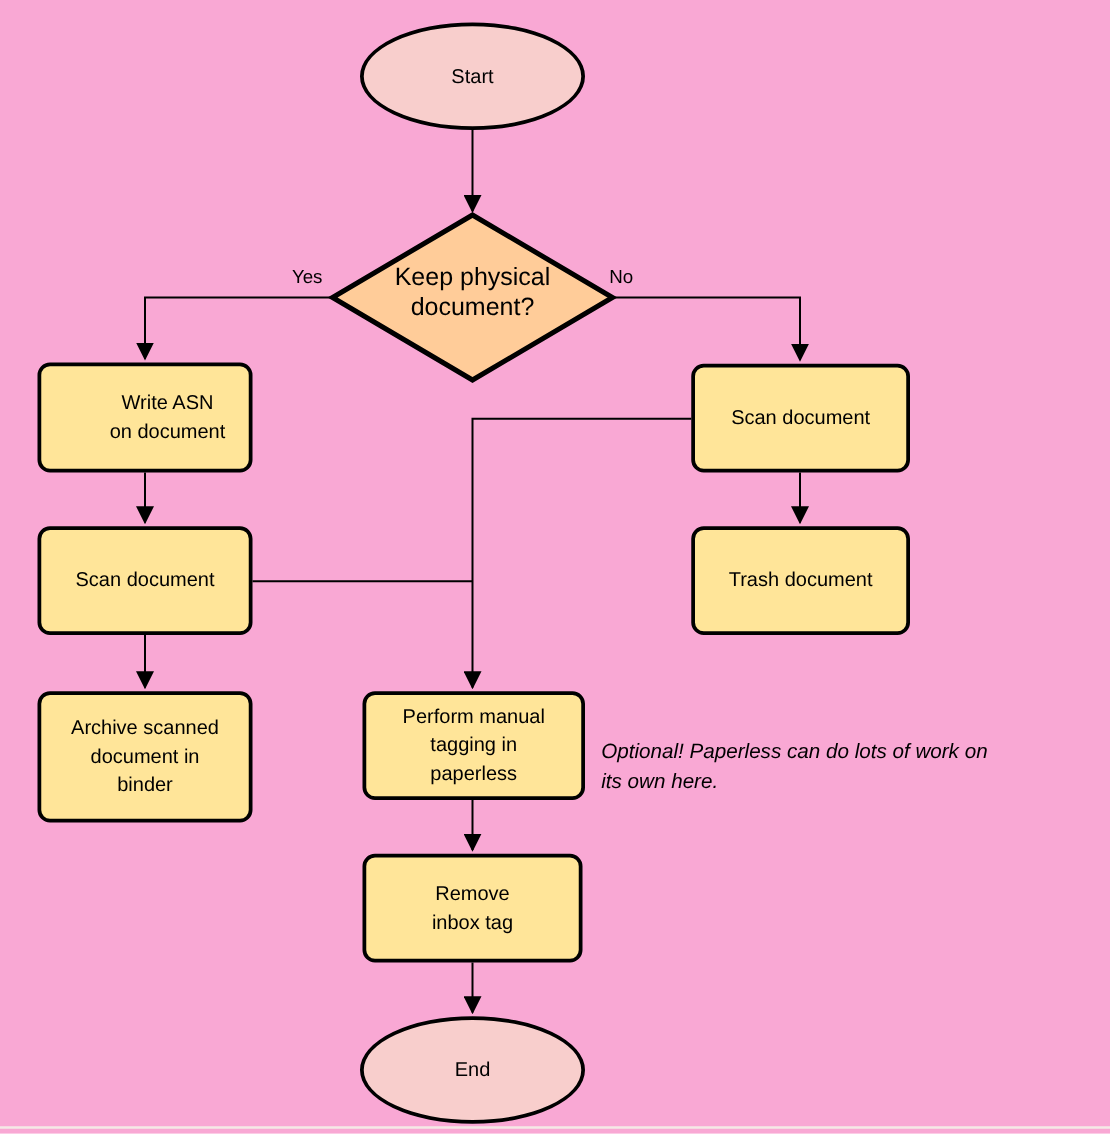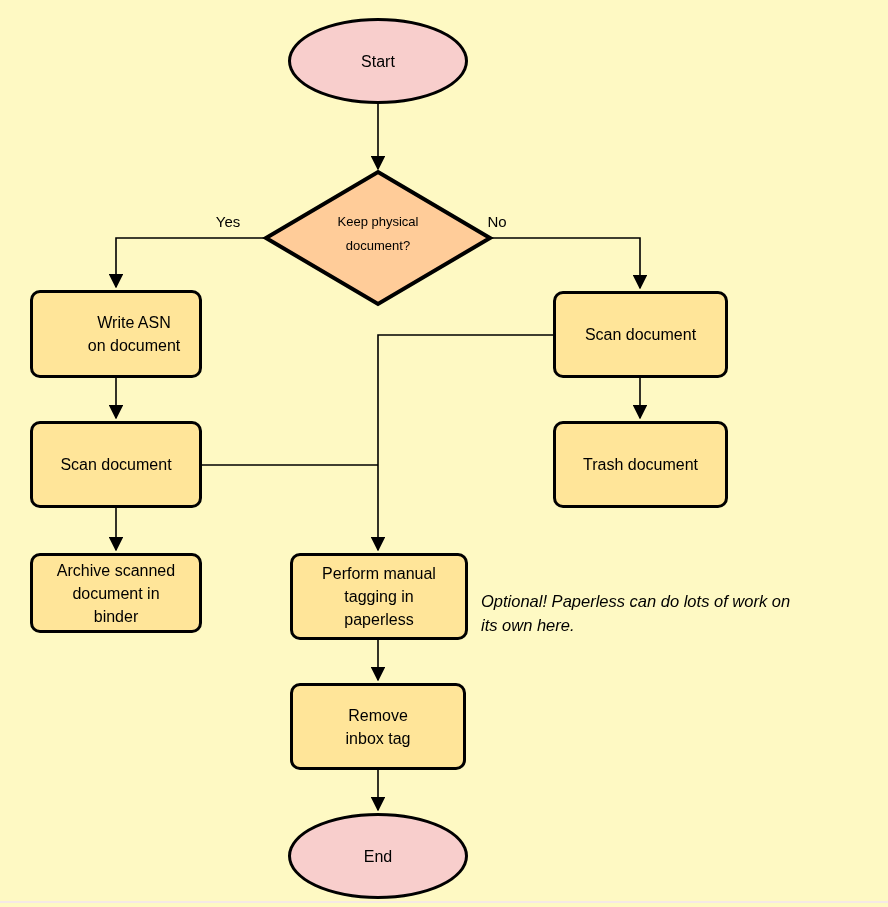--- a/index.html
+++ b/index.html
@@ -4,21 +4,21 @@
 <style>
   html, body {
     margin: 0;
     padding: 0;
     background: #ffffff;
   }
   .canvas {
     position: relative;
     width: 888px;
     height: 907px;
-    background: #fef9c3;
+    background: #f9a8d4;
     overflow: hidden;
     font-family: "Liberation Sans", sans-serif;
     color: var(--text, #000);
   }
   .edges {
     position: absolute;
     left: 0; top: 0;
     width: 888px; height: 907px;
   }
   .edges path {
@@ -61,21 +61,21 @@
     stroke-width: 4;
   }
   .decision-label {
     position: absolute;
     left: 278px; top: 168px;
     width: 200px; height: 132px;
     display: flex;
     align-items: center;
     justify-content: center;
     text-align: center;
-    font-size: 13px;
+    font-size: 20px;
     line-height: 24px;
     white-space: pre-line;
   }
   .edge-label {
     position: absolute;
     width: 60px;
     text-align: center;
     font-size: 15px;
     line-height: 18px;
   }
@@ -125,33 +125,33 @@
   <div class="node terminator" style="left:288px; top:18px; width:180px; height:86px;">
     <span>Start</span>
   </div>
 
   <svg class="decision-shape" width="232" height="140" viewBox="0 0 232 140">
     <polygon points="116,4 228,70 116,136 4,70"></polygon>
   </svg>
   <div class="decision-label">Keep physical
 document?</div>
 
-  <div class="edge-label" style="left:198px; top:213px;">Yes</div>
+  <div class="edge-label" style="left:198px; top:213px;text-align:right;">Yes</div>
   <div class="edge-label" style="left:467px; top:213px;">No</div>
 
   <div class="node process" style="left:30px; top:290px; width:172px; height:88px;padding-left:36px;">
     <span>Write ASN
 on document</span>
   </div>
 
   <div class="node process" style="left:30px; top:421px; width:172px; height:87px;">
     <span>Scan document</span>
   </div>
 
-  <div class="node process" style="left:30px; top:553px; width:172px; height:80px;">
+  <div class="node process" style="left:30px; top:553px; width:172px; height:105px;">
     <span>Archive scanned
 document in
 binder</span>
   </div>
 
   <div class="node process" style="left:553px; top:291px; width:175px; height:87px;">
     <span>Scan document</span>
   </div>
 
   <div class="node process" style="left:553px; top:421px; width:175px; height:87px;">

